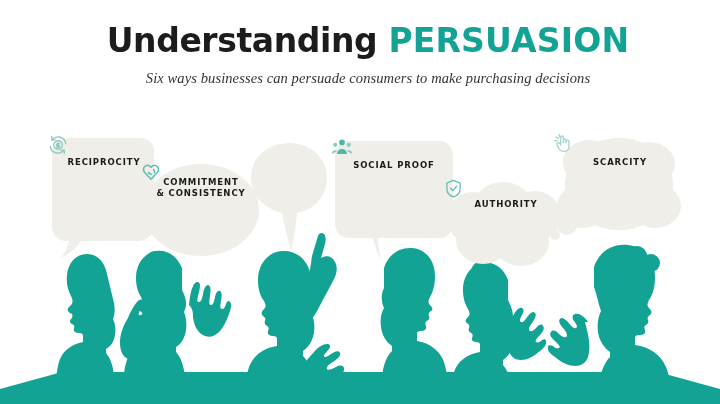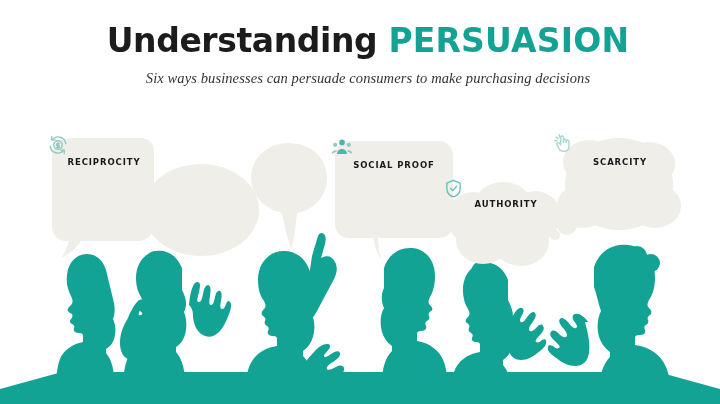--- a/index.html
+++ b/index.html
@@ -443,20 +443,30 @@
           </svg>
         </span>
         <span class="bubble-label">RECIPROCITY</span>
       </div>
     </div>
 
     <div class="bubble" style="left:139px; top:160px; width:124px; height:104px;">
       <svg width="124" height="104" viewBox="0 0 124 104">
         <ellipse cx="62" cy="50" rx="58" ry="46" fill="#efeee8"></ellipse>
       </svg>
+      <div class="bubble-content" style="padding-top:12px;">
+        <span class="bubble-icon">
+          <svg width="24" height="24" viewBox="0 0 24 24" fill="none" stroke="#63bfb4" stroke-width="1.6" stroke-linecap="round" stroke-linejoin="round">
+            <path d="M12 7.2c1.6-1.9 4-2.4 5.8-1.1 2 1.4 2.3 4.2.7 6.1l-6.5 7-6.5-7C3.9 10.3 4.2 7.5 6.2 6.1 8 4.8 10.4 5.3 12 7.2Z"></path>
+            <path d="M9.5 12.6c.9 1 2 1.6 3 1.6M14.8 9.6c.8.9 1 2 .6 3"></path>
+          </svg>
+        </span>
+        <span class="bubble-label">COMMITMENT
+&amp; CONSISTENCY</span>
+      </div>
     </div>
 
     <div class="bubble" style="left:247px; top:140px; width:84px; height:118px;">
       <svg width="84" height="118" viewBox="0 0 84 118">
         <path fill="#efeee8" d="
           M 42 3
           C 64 3 80 18 80 38
           C 80 56 67 70 50 73
           C 49 86 47 98 44 110
           C 40 97 37 84 35 73

